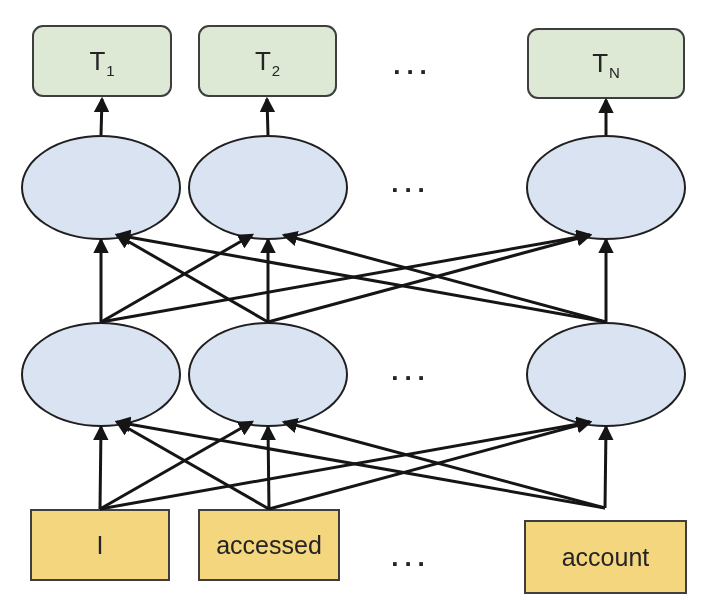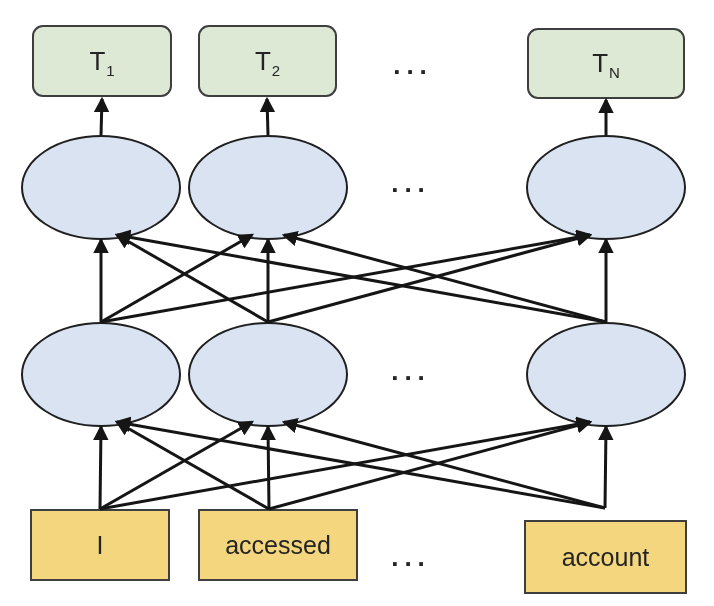--- a/index.html
+++ b/index.html
@@ -86,21 +86,21 @@
   <div class="node" style="left:526px;top:135px"></div>
 
   <div class="node" style="left:21px;top:322px"></div>
   <div class="node" style="left:188px;top:322px"></div>
   <div class="dots" style="left:411px;top:358px">...</div>
   <div class="node" style="left:526px;top:322px"></div>
 
   <div class="wbox" style="left:30px;top:509px;width:140px;height:72px">
     <span>I</span>
   </div>
-  <div class="wbox" style="left:198px;top:509px;width:160px;height:72px">
+  <div class="wbox" style="left:198px;top:509px;width:142px;height:72px">
     <span>accessed</span>
   </div>
   <div class="dots" style="left:411px;top:544px">...</div>
   <div class="wbox" style="left:524px;top:520px;width:163px;height:74px">
     <span>account</span>
   </div>
 
 </div>
 
 </body></html>

